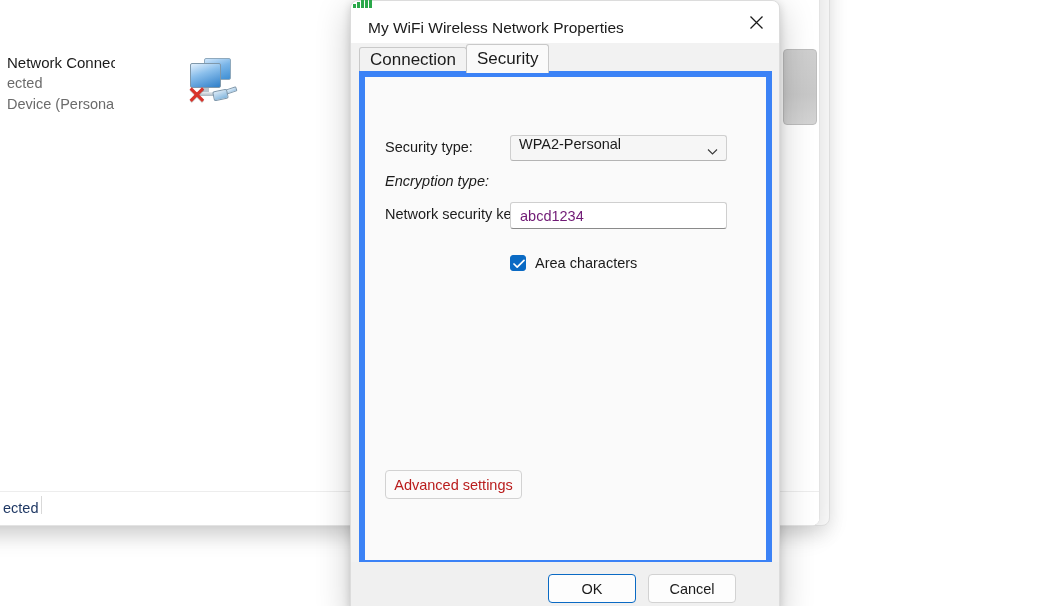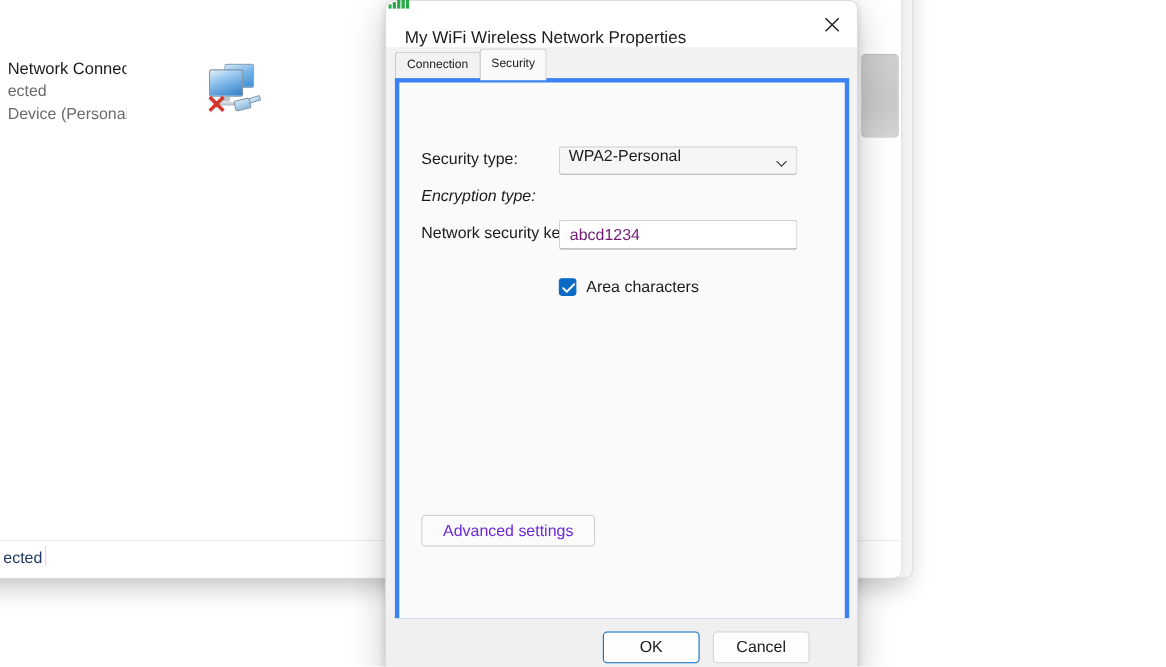--- a/index.html
+++ b/index.html
@@ -177,21 +177,21 @@
     overflow: hidden;
   }
   .dlg-titlebar {
     position: absolute;
     left: 0; top: 0; right: 0;
     height: 42px;
     background: #ffffff;
   }
   .dlg-title {
     position: absolute;
-    left: 17px; top: 25px;
+    left: 17px; top: 18px;
     font-size: 15.5px;
     color: #1b1b1b;
     white-space: nowrap;
   }
   .dlg-close {
     position: absolute;
     right: 0px; top: 0px;
     width: 46px; height: 42px;
     display: flex;
     align-items: center;
@@ -208,21 +208,21 @@
 
   
   .tabstrip {
     position: absolute;
     left: 8px; top: 5px;
     height: 24px;
     display: flex;
     align-items: flex-end;
   }
   .tab {
-    font-size: 11px;
+    font-size: 17px;
     color: #1b1b1b;
     padding: 3px 10px 4px 10px;
     border: 1px solid #c9c9c9;
     border-bottom: none;
     background: #f2f2f2;
     border-radius: 3px 3px 0 0;
     line-height: 17px;
     position: relative;
     cursor: default;
     white-space: nowrap;
@@ -236,21 +236,21 @@
     border-color: #c9c9c9;
   }
   .tab + .tab { margin-left: -1px; }
 
   .tabpanel {
     position: absolute;
     left: 8px; top: 28px;
     width: 413px;
     height: 495px;
     background: #fafafa;
-    border: 4px solid #3b82f6;
+    border: 6px solid #3b82f6;
   }
 
   
   .frow {
     position: absolute;
     left: 0; right: 0;
     height: 26px;
   }
   .flabel {
     position: absolute;
@@ -325,27 +325,27 @@
     margin-left: 9px;
     font-size: 14.5px;
     color: #1b1b1b;
     white-space: nowrap;
   }
 
   .adv-btn {
     position: absolute;
     left: 20px;
     top: 393px;
-    width: 158px;
+    width: 137px;
     height: 29px;
     background: #fbfbfb;
     border: 1px solid #d2d2d2;
     border-radius: 4px;
     font-size: 14.5px;
-    color: #6d28d9;
+    color: #b91c1c;
     display: flex;
     align-items: center;
     justify-content: center;
     cursor: default;
   }
 
   .dlg-footer {
     position: absolute;
     left: 0; right: 0; bottom: 0;
     height: 52px;

